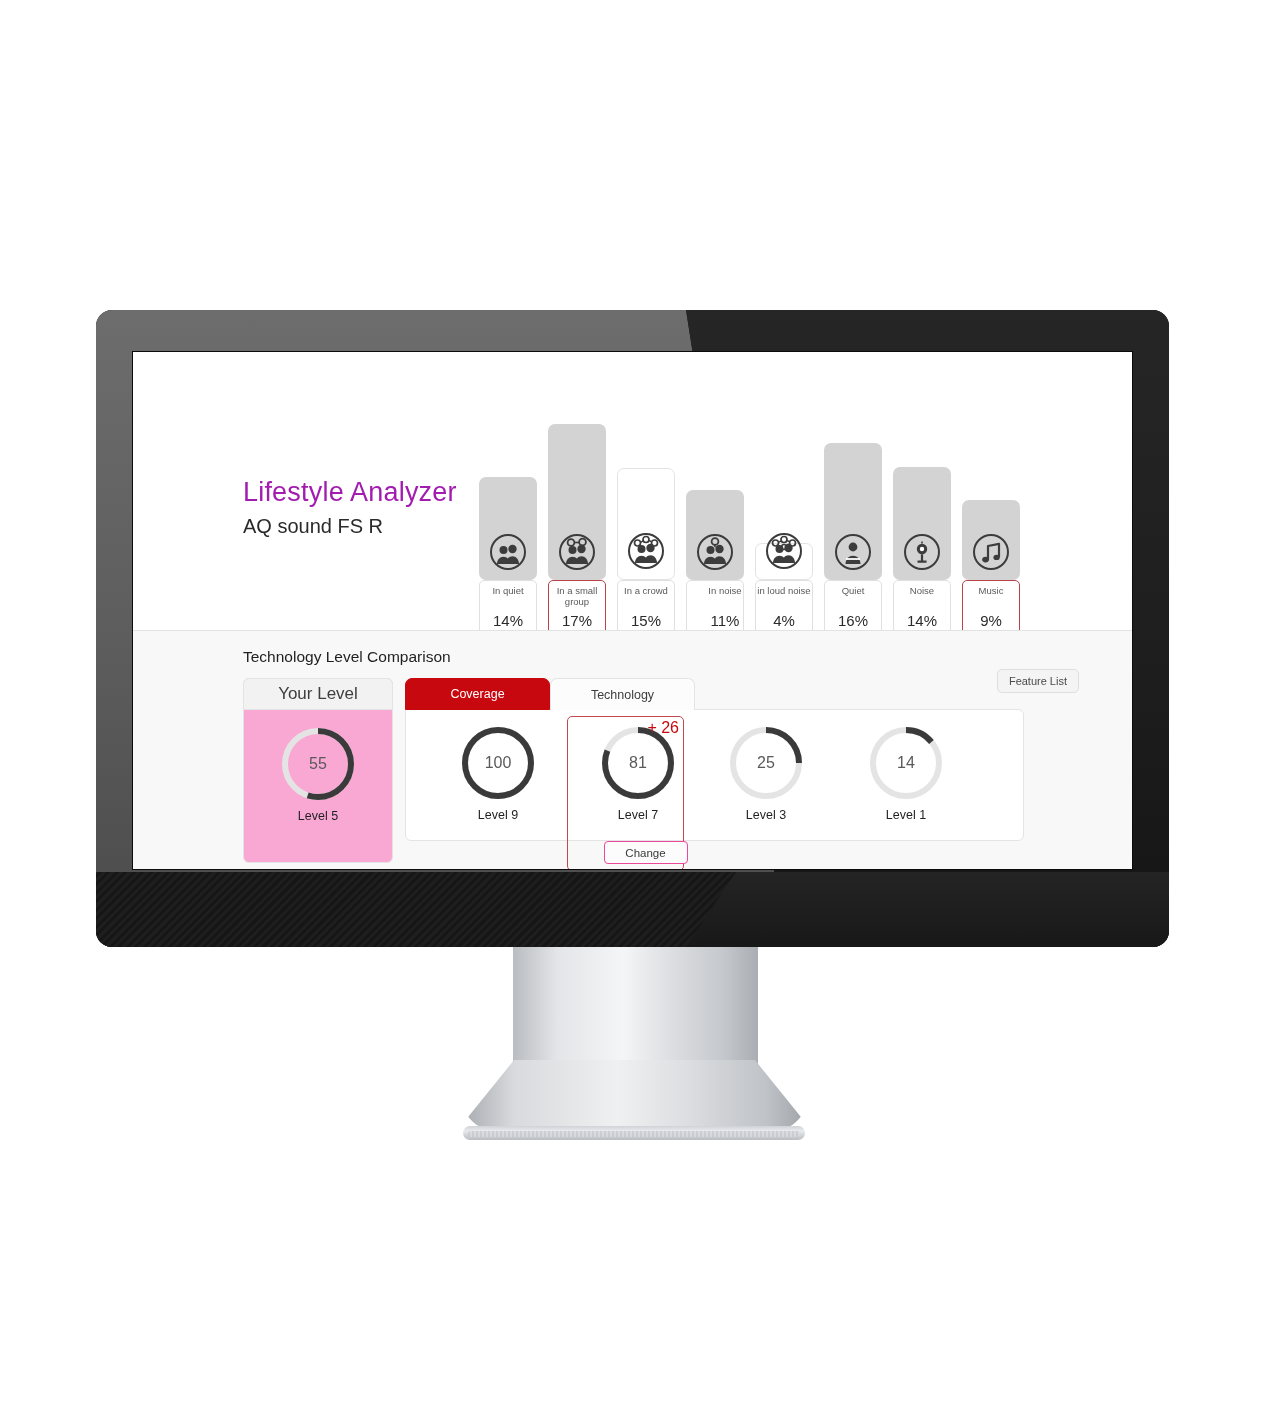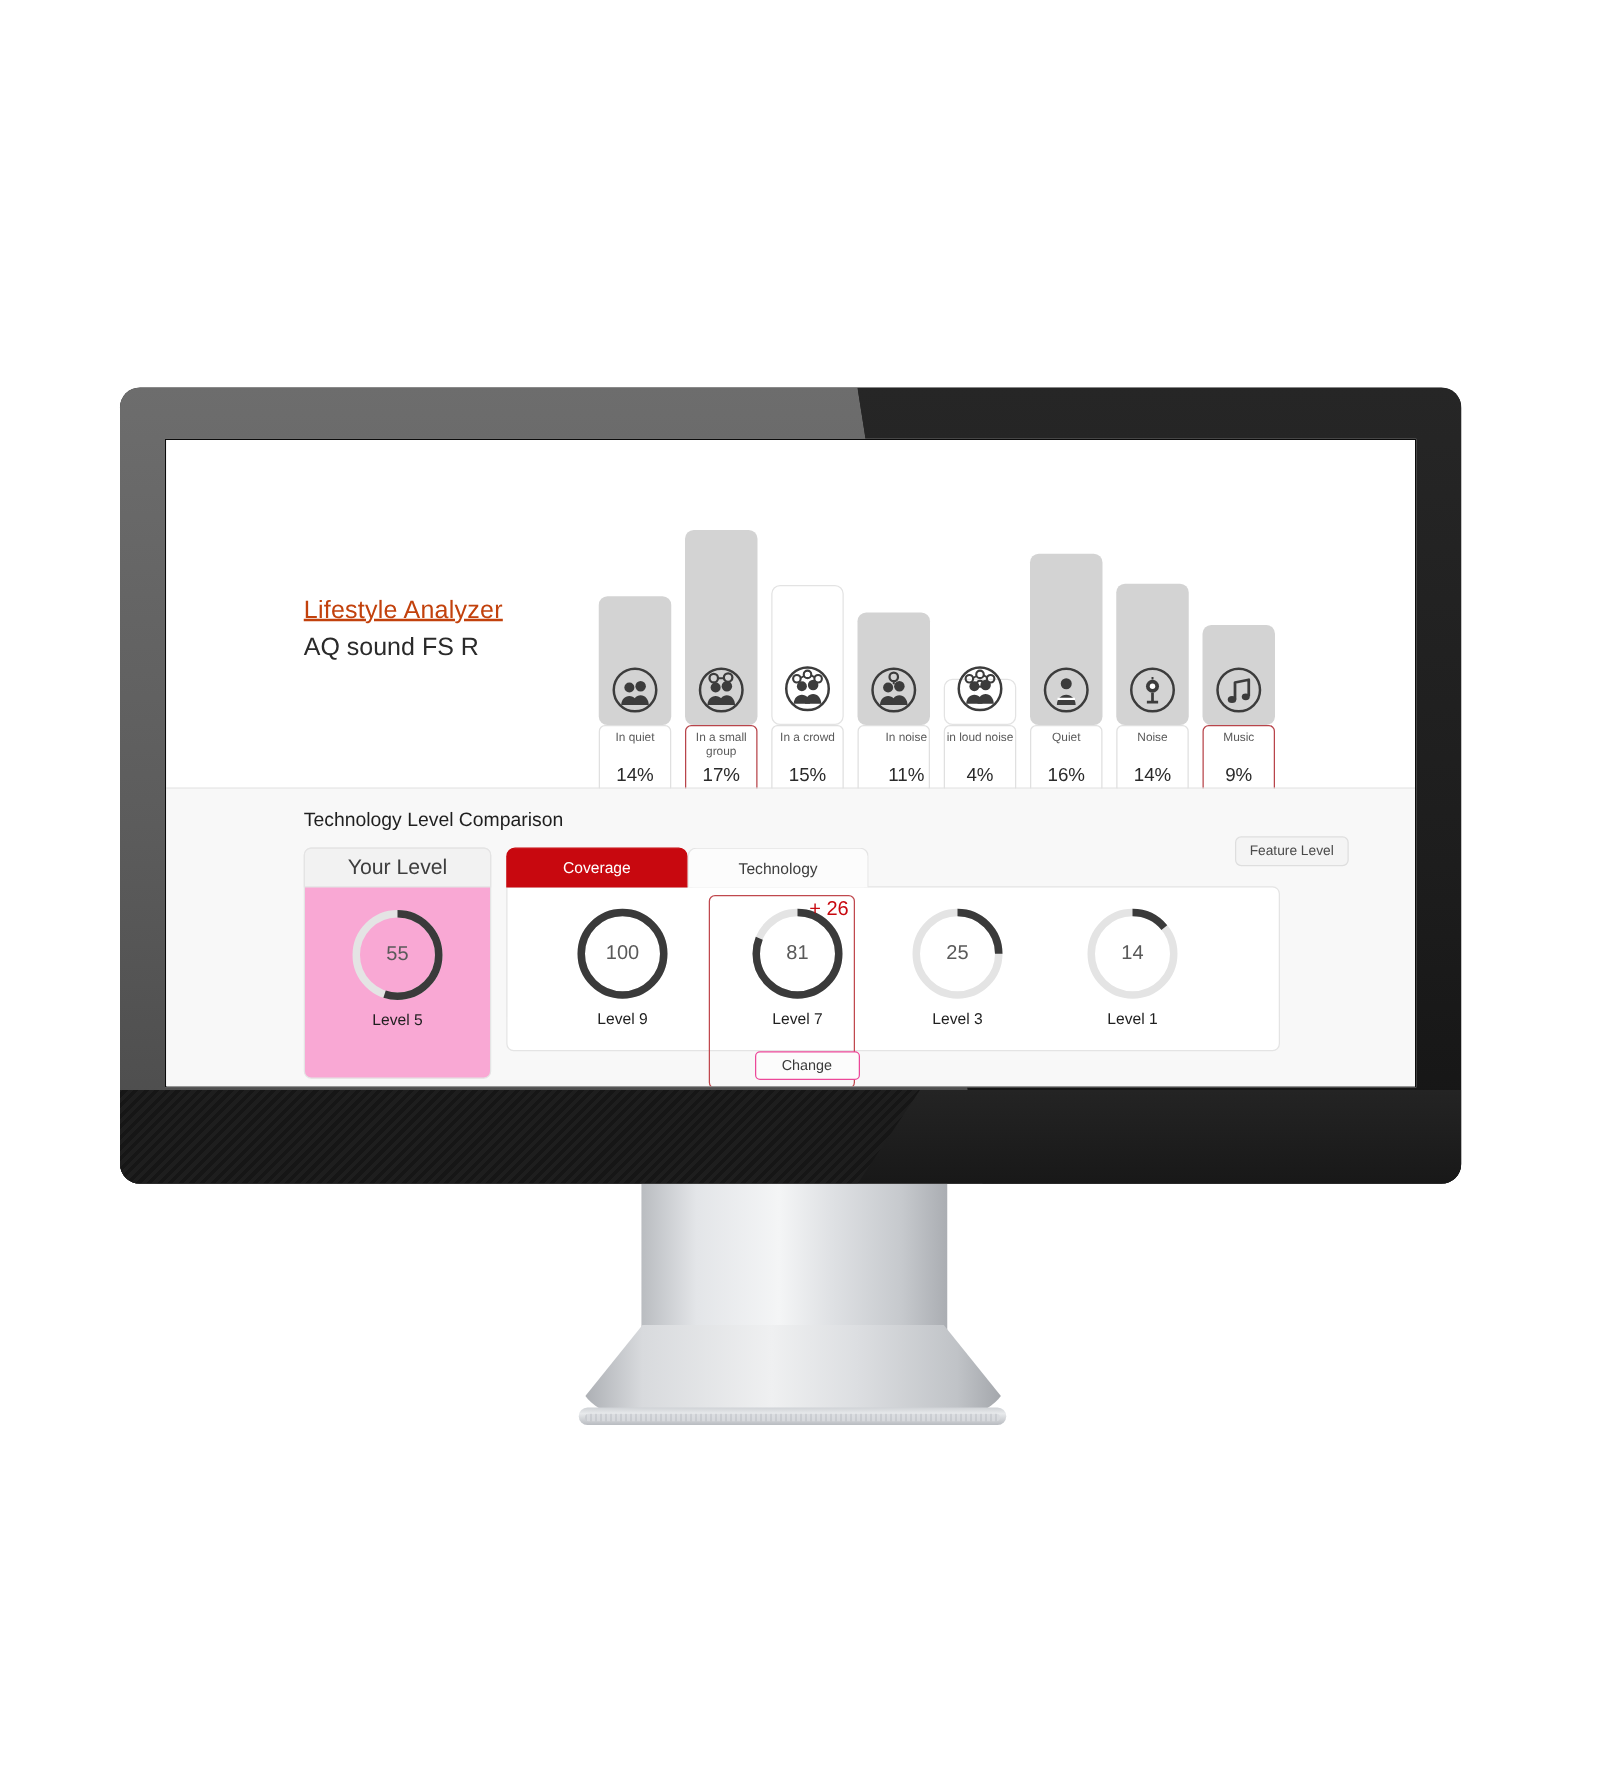--- a/index.html
+++ b/index.html
@@ -68,21 +68,21 @@
     background:repeating-linear-gradient(90deg,#c6c9ce 0 2px,#d9dbdf 2px 4px);
     border-radius:4px;opacity:.8;
   }
 
   
   .app{position:absolute;left:0;top:0;width:1001px;height:519px;background:#fff;}
 
   
   #top-section{position:relative;height:278px;background:#fff;}
   #title-block{position:absolute;left:110px;top:125px;}
-  #app-title{font-size:20px;color:#c2410c;letter-spacing:.2px;font-weight:400;line-height:1.15;text-decoration:underline;}
+  #app-title{font-size:27px;color:#a21caf;letter-spacing:.2px;font-weight:400;line-height:1.15;}
   #app-subtitle{font-size:20px;color:#2a2a2a;margin-top:7px;font-weight:400;}
 
   
   #bar-chart{position:absolute;left:346px;top:28px;width:556px;height:200px;}
   .bar-col{position:absolute;bottom:0;width:58px;}
   .bar{
     position:absolute;bottom:0;left:0;width:58px;
     background:#d3d3d3;border-radius:7px;
   }
   .bar.outlined{background:#ffffff;border:1px solid #e3e3e3;box-sizing:border-box;}
@@ -428,21 +428,21 @@
                 <svg width="78" height="78" viewBox="0 0 78 78">
                   <circle cx="39" cy="39" r="33" fill="none" stroke="#E4E4E4" stroke-width="6"></circle>
                   <circle cx="39" cy="39" r="33" fill="none" stroke="#3A3A3A" stroke-width="6" stroke-dasharray="29.03 178.32" transform="rotate(-90 39 39)"></circle>
                 </svg>
                 <div class="donut-val">14</div>
               </div>
               <div class="donut-label">Level 1</div>
             </div>
           </div>
 
-        <div id="feature-list-btn">Feature Level</div>
+        <div id="feature-list-btn">Feature List</div>
 
       </div>
 
     </div>
   </div>
 </div>
 
 <div id="stand-neck"></div>
 <div id="stand-flare"></div>
 <div id="stand-base"></div>

